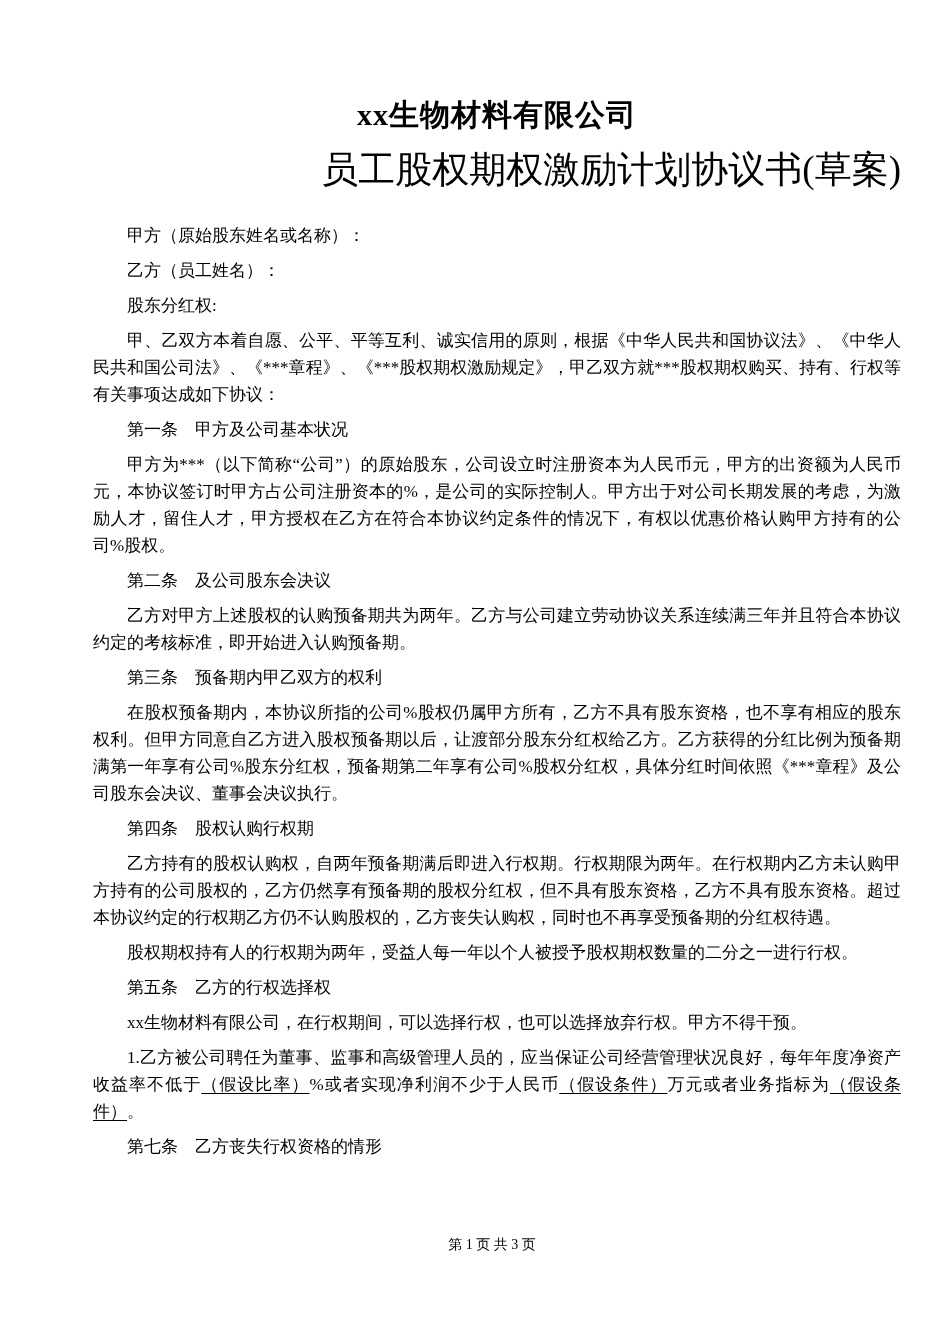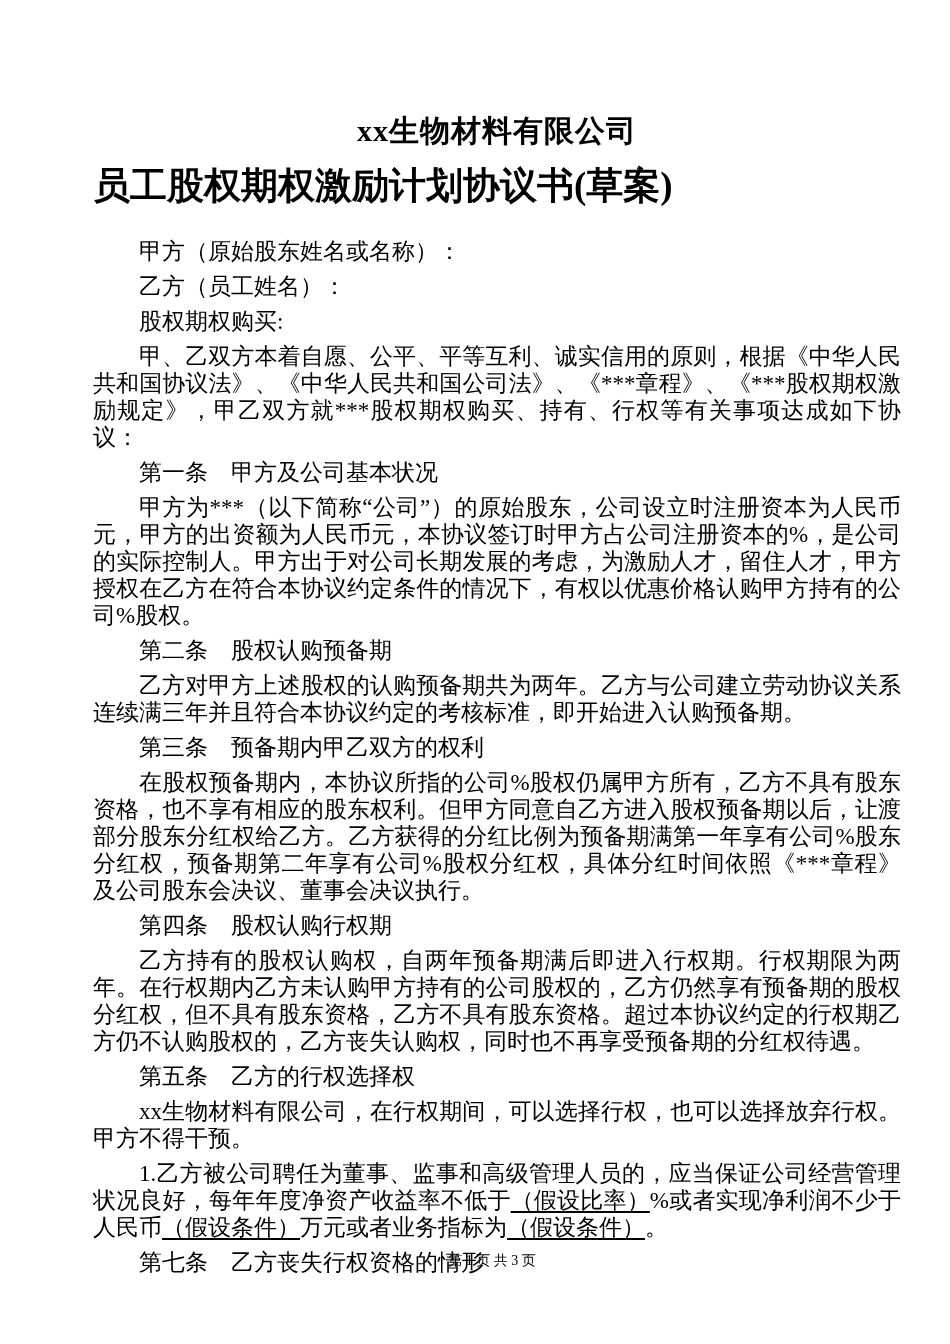--- a/index.html
+++ b/index.html
@@ -15,39 +15,38 @@
     position: relative;
     overflow: hidden;
   }
   .page {
     position: relative;
     width: 950px;
     height: 1328px;
     box-sizing: border-box;
     padding: 96px 49px 0 93px;
     background: #ffffff;
-    margin-top: 16px;
   }
   .doc-title-company {
     font-size: 30px;
     font-weight: bold;
     text-align: center;
     margin: 0 0 14px 0;
     line-height: 1.25;
     letter-spacing: 1px;
   }
   .doc-title-main {
     font-size: 37px;
-    font-weight: bold;
-    text-align: left;
+    font-weight: normal;
+    text-align: right;
     margin: 0 0 30px 0;
     line-height: 1.2;
   }
   .doc-body p.para {
-    font-size: 23px;
+    font-size: 17px;
     line-height: 27px;
     margin: 0 0 8px 0;
     text-indent: 2em;
     text-align: justify;
     word-break: break-all;
   }
   .doc-body p.para.heading {
     font-weight: normal;
   }
   span.u {
@@ -67,30 +66,31 @@
 </head>
 <body>
 
 <div class="page">
   <h1 class="doc-title-company">xx生物材料有限公司</h1>
   <h2 class="doc-title-main">员工股权期权激励计划协议书(草案)</h2>
 
   <div class="doc-body" id="doc-body">
       <p class="para label"><span>甲方（原始股东姓名或名称）：</span></p>
       <p class="para label"><span>乙方（员工姓名）：</span></p>
-      <p class="para label"><span>股权期权购买:</span></p>
+      <p class="para label"><span>股东分红权:</span></p>
       <p class="para body"><span>甲、乙双方本着自愿、公平、平等互利、诚实信用的原则，根据《中华人民共和国协议法》、《中华人民共和国公司法》、《***章程》、《***股权期权激励规定》，甲乙双方就***股权期权购买、持有、行权等有关事项达成如下协议：</span></p>
       <p class="para heading"><span>第一条　甲方及公司基本状况</span></p>
       <p class="para body"><span>甲方为***（以下简称“公司”）的原始股东，公司设立时注册资本为人民币元，甲方的出资额为人民币元，本协议签订时甲方占公司注册资本的%，是公司的实际控制人。甲方出于对公司长期发展的考虑，为激励人才，留住人才，甲方授权在乙方在符合本协议约定条件的情况下，有权以优惠价格认购甲方持有的公司%股权。</span></p>
-      <p class="para heading"><span>第二条　股权认购预备期</span></p>
+      <p class="para heading"><span>第二条　及公司股东会决议</span></p>
       <p class="para body"><span>乙方对甲方上述股权的认购预备期共为两年。乙方与公司建立劳动协议关系连续满三年并且符合本协议约定的考核标准，即开始进入认购预备期。</span></p>
       <p class="para heading"><span>第三条　预备期内甲乙双方的权利</span></p>
       <p class="para body"><span>在股权预备期内，本协议所指的公司%股权仍属甲方所有，乙方不具有股东资格，也不享有相应的股东权利。但甲方同意自乙方进入股权预备期以后，让渡部分股东分红权给乙方。乙方获得的分红比例为预备期满第一年享有公司%股东分红权，预备期第二年享有公司%股权分红权，具体分红时间依照《***章程》及公司股东会决议、董事会决议执行。</span></p>
       <p class="para heading"><span>第四条　股权认购行权期</span></p>
       <p class="para body"><span>乙方持有的股权认购权，自两年预备期满后即进入行权期。行权期限为两年。在行权期内乙方未认购甲方持有的公司股权的，乙方仍然享有预备期的股权分红权，但不具有股东资格，乙方不具有股东资格。超过本协议约定的行权期乙方仍不认购股权的，乙方丧失认购权，同时也不再享受预备期的分红权待遇。</span></p>
+      <p class="para body"><span>股权期权持有人的行权期为两年，受益人每一年以个人被授予股权期权数量的二分之一进行行权。</span></p>
       <p class="para heading"><span>第五条　乙方的行权选择权</span></p>
       <p class="para body"><span>xx生物材料有限公司，在行权期间，可以选择行权，也可以选择放弃行权。甲方不得干预。</span></p>
       <p class="para body"><span>1.乙方被公司聘任为董事、监事和高级管理人员的，应当保证公司经营管理状况良好，每年年度净资产收益率不低于</span><span class="u">（假设比率）</span><span>%或者实现净利润不少于人民币</span><span class="u">（假设条件）</span><span>万元或者业务指标为</span><span class="u">（假设条件）</span><span>。</span></p>
       <p class="para heading"><span>第七条　乙方丧失行权资格的情形</span></p>
     </div>
 
   <div class="footer">第 1 页 共 3 页</div>
 </div>
 
 </body></html>

